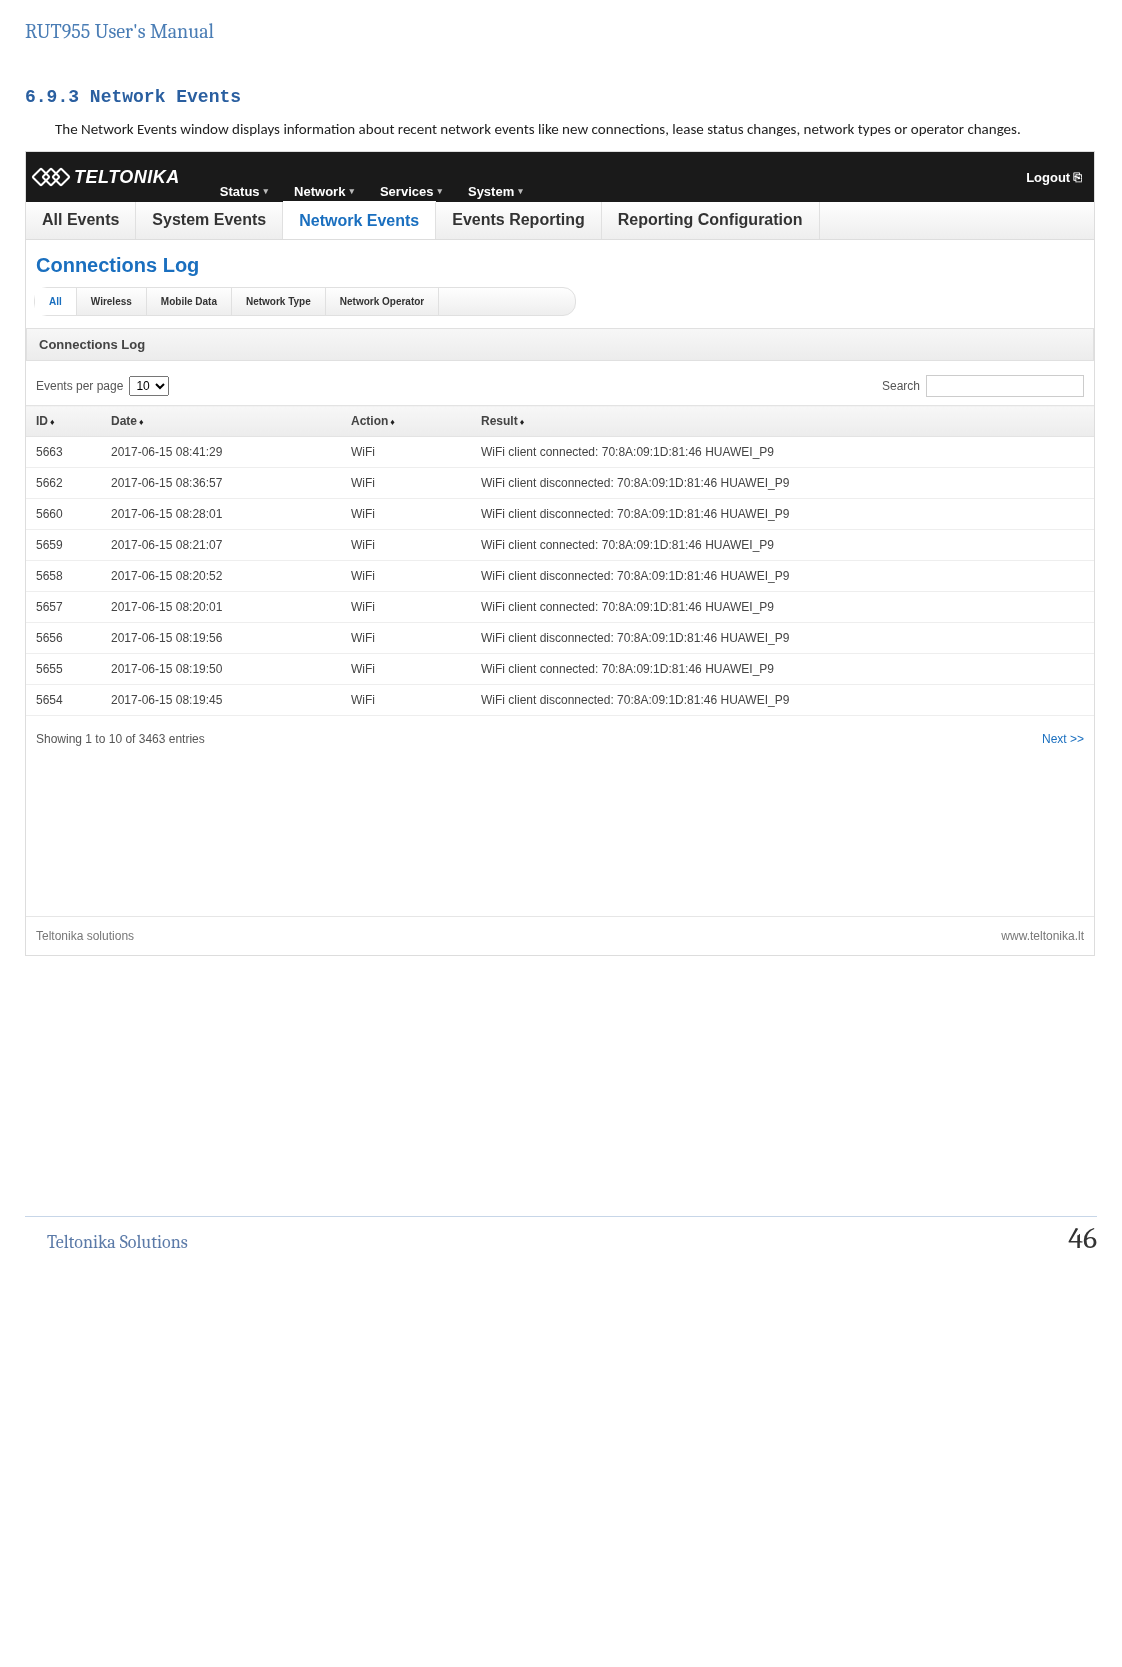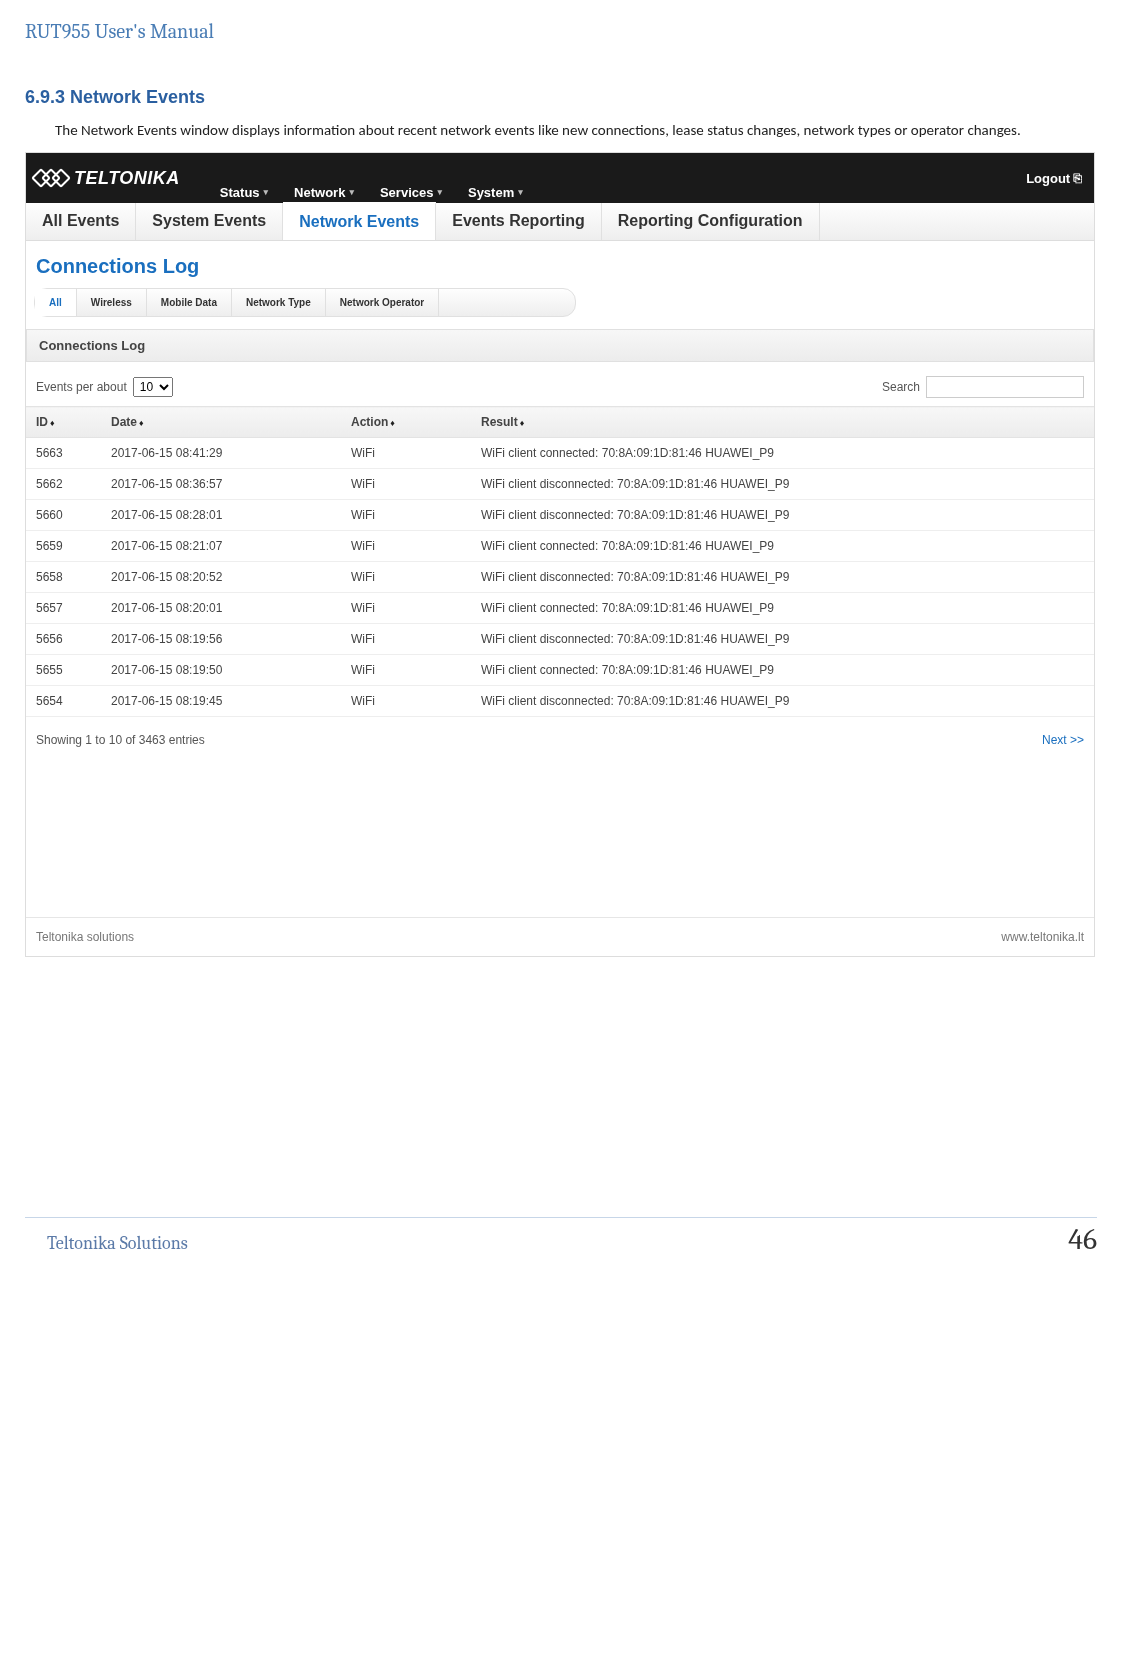--- a/index.html
+++ b/index.html
@@ -16,21 +16,21 @@
   }
   .doc-header {
     color: #4a7db5;
     font-family: Cambria, Georgia, serif;
     font-size: 20px;
     padding-bottom: 4px;
     margin-bottom: 40px;
   }
   .section-title {
     color: #2a5fa0;
-    font-family: Liberation Sans, sans-serif;
+    font-family: Liberation Mono, monospace;
     font-weight: bold;
     font-size: 18px;
     margin-bottom: 12px;
   }
   .section-body {
     font-size: 15px;
     color: #222;
     margin: 0 0 12px 0;
     text-indent: 30px;
     line-height: 1.35;
@@ -294,21 +294,21 @@
         <div class="tab">Mobile Data</div>
         <div class="tab">Network Type</div>
         <div class="tab">Network Operator</div>
       </div>
     </div>
 
     <div class="panel-title">Connections Log</div>
 
     <div class="controls">
       <div class="left">
-        <span>Events per about</span>
+        <span>Events per page</span>
         <select>
           <option>10</option>
         </select>
       </div>
       <div class="right">
         <span>Search</span>
         <input type="text" style="">
       </div>
     </div>
 

